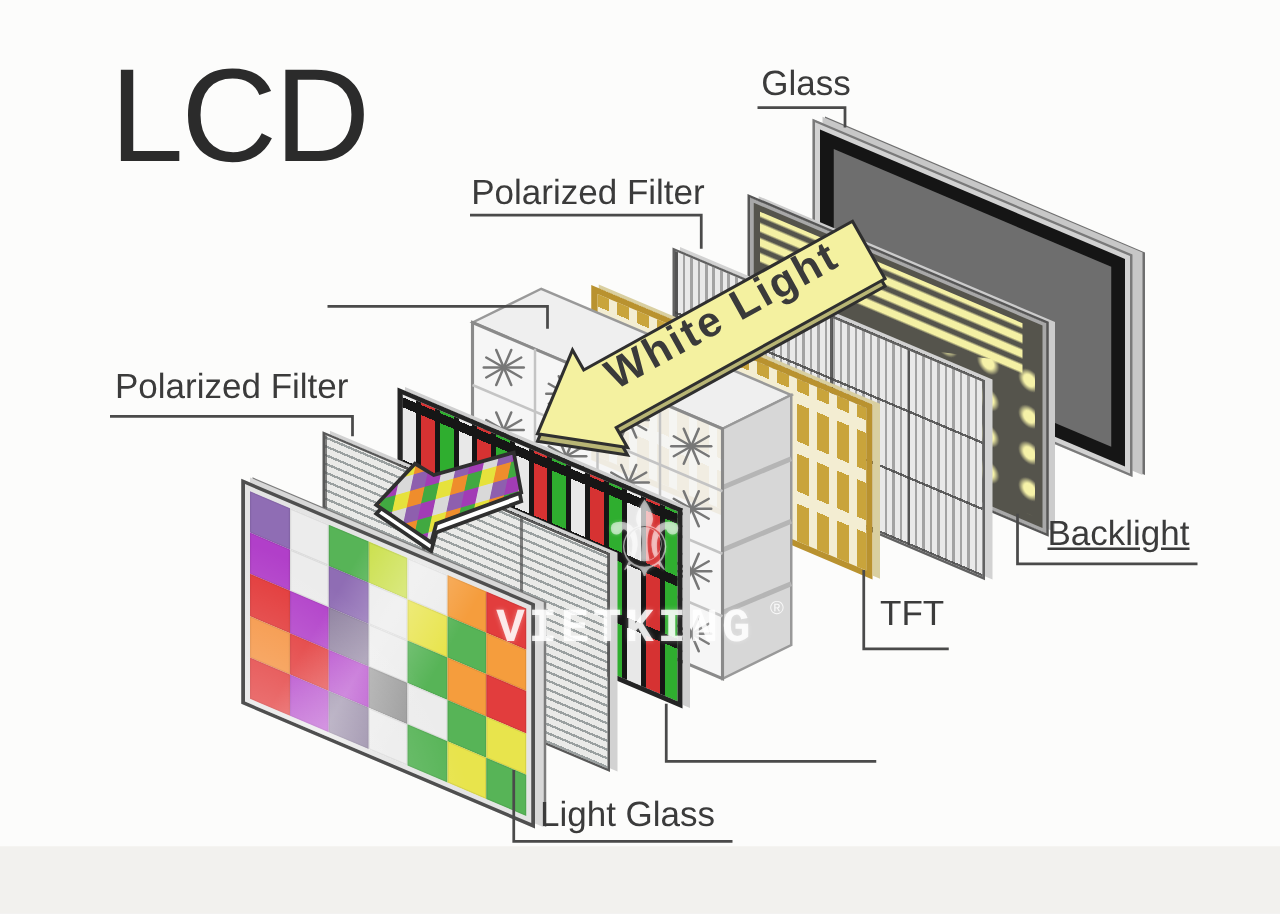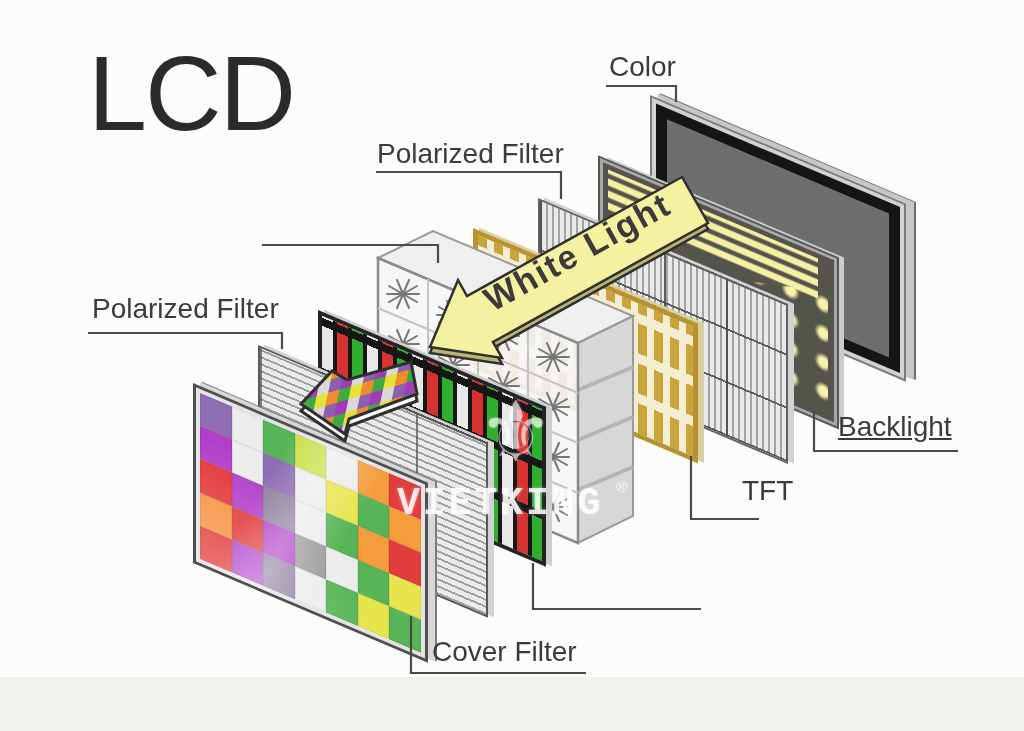--- a/index.html
+++ b/index.html
@@ -62,21 +62,21 @@
   .ovl{position:absolute;left:0;top:0;width:1024px;height:731px;pointer-events:none;}
   #lc-svg{z-index:14;} #white-arrow-svg{z-index:15;} #colored-arrow-svg{z-index:18;}
   #annot-svg{z-index:40;}
   
   .lbl{position:absolute;font-size:28px;color:#3b3b3b;line-height:1;white-space:nowrap;z-index:41;}
   #lbl-case{left:609px;top:53px;}
   #lbl-pol-rear{left:377px;top:140px;}
   #lbl-lc{left:266px;top:207px;}
   #lbl-pol-front{left:92px;top:295px;}
   #lbl-backlight{left:838px;top:413px;text-decoration:underline;}
-  #lbl-tft{left:704px;top:477px;margin-left:38px;}
+  #lbl-tft{left:704px;top:477px;}
   #lbl-color-filter{left:558px;top:570px;}
   #lbl-cover-glass{left:432px;top:638px;}
   
   .watermark{position:absolute;left:0;top:0;z-index:30;pointer-events:none;}
   .wm-ornament{position:absolute;left:478px;top:390px;font-size:84px;line-height:1;
         color:rgba(255,255,255,.55);text-shadow:0 0 3px rgba(255,255,255,.35);}
   .wm-text{position:absolute;left:397px;top:482px;font-size:38px;font-weight:bold;
         letter-spacing:3px;color:rgba(255,255,255,.85);text-shadow:0 0 4px rgba(255,255,255,.35);font-family:Liberation Mono, monospace;}
   .wm-reg{position:absolute;left:616px;top:478px;font-size:15px;color:rgba(255,255,255,.85);}
   
@@ -225,21 +225,21 @@
       <polyline points="376,172 561,172 561,199"></polyline>
       <polyline points="262,245 438,245 438,263"></polyline>
       <polyline points="88,333 282,333 282,349"></polyline>
       <polyline points="958,451 814,451 814,411"></polyline>
       <polyline points="759,519 691,519 691,456"></polyline>
       <polyline points="701,609 533,609 533,563"></polyline>
       <polyline points="586,673 411,673 411,616"></polyline>
     </g>
   </svg>
 
-  <div class="lbl" id="lbl-case">Color</div>
+  <div class="lbl" id="lbl-case">Glass</div>
   <div class="lbl" id="lbl-pol-rear">Polarized Filter</div>
   <div class="lbl" id="lbl-pol-front">Polarized Filter</div>
   <div class="lbl" id="lbl-backlight">Backlight</div>
   <div class="lbl" id="lbl-tft">TFT</div>
-  <div class="lbl" id="lbl-cover-glass">Cover Filter</div>
+  <div class="lbl" id="lbl-cover-glass">Light Glass</div>
 
   <div class="bottom-bar"></div>
 </div>
 
 </body></html>

